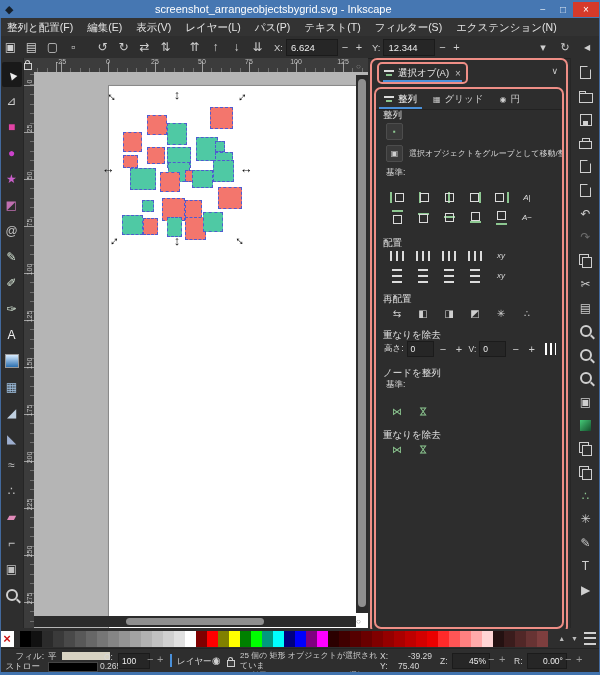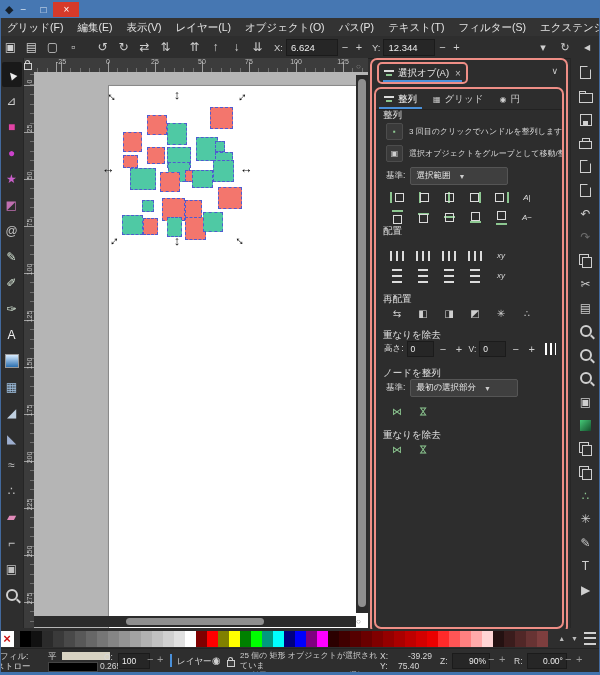--- a/index.html
+++ b/index.html
@@ -123,48 +123,48 @@
   .mi-menu::before{content:"";position:absolute;left:0;top:2.5px;width:12px;height:2px;background:#cfcfcf;}
   
   .palette{left:0;top:629px;width:600px;height:19px;background:#2e2e2e;display:flex;align-items:center;}
   .none-swatch{width:14px;height:16px;background:#fff;color:#cc1111;font-size:13px;font-weight:bold;display:inline-flex;
                align-items:center;justify-content:center;margin-right:6px;line-height:14px;}
   .swatch{width:11px;height:16px;display:inline-block;}
   .pal-nav{margin-left:auto;display:flex;align-items:center;gap:6px;padding-right:4px;}
   .pal-arrow{font-size:7px;color:#bbb;}
   
   .statusbar{left:0;top:648px;width:600px;height:24px;background:#2e2e2e;border-top:1px solid #242424;font-size:8.5px;color:#d8d8d8;}
-  .fs-label{position:absolute;width:44px;}
+  .fs-label{position:absolute;text-align:right;width:44px;}
   .fill-swatch{position:absolute;left:62px;top:3px;width:48px;height:8px;background:#d8d3c3;}
   .stroke-swatch{position:absolute;left:48px;top:13px;width:48px;height:8px;background:#000;border:1px solid #444;}
   .sb-step{font-size:11px;color:#9a9a9a;}
   .layer-ind{position:absolute;left:170px;top:5px;width:2px;height:13px;background:#4a90d9;}
   .sb-msg{position:absolute;left:240px;top:2px;width:138px;font-size:8px;line-height:10px;color:#cfcfcf;}
   .sb-box{position:absolute;height:14px;background:#262626;border:1px solid #1b1b1b;font-size:8.5px;color:#eee;display:flex;align-items:center;padding:0 3px;}
   .eye{font-size:10px;color:#cfcfcf;}
   .edgeL{left:0;top:18px;width:1px;height:654px;background:#43699c;}
   .edgeR{left:599px;top:18px;width:1px;height:654px;background:#43699c;}
   .edgeB{left:0;top:672px;width:600px;height:3px;background:#4173ae;}
 </style>
 </head>
 <body>
 
 <div class="abs titlebar">
   <span class="logo">◆</span>
+  <span class="title">screenshot_arrangeobjectsbygrid.svg - Inkscape</span>
   <span class="winbtn">−</span>
   <span class="winbtn">□</span>
   <span class="winbtn close">×</span>
 </div>
 
 <div class="abs menubar" id="menu-items">
-    <span class="menu-item">グリッド(F)</span>
+    <span class="menu-item">整列と配置(F)</span>
     <span class="menu-item">編集(E)</span>
     <span class="menu-item">表示(V)</span>
     <span class="menu-item">レイヤー(L)</span>
-    <span class="menu-item">オブジェクト(O)</span>
     <span class="menu-item">パス(P)</span>
     <span class="menu-item">テキスト(T)</span>
     <span class="menu-item">フィルター(S)</span>
     <span class="menu-item">エクステンション(N)</span>
   </div>
 
 <div class="abs toolbar">
   <span id="tb-icons" style="display:flex;">
       <span class="tb-ico">▣</span>
       <span class="tb-ico">▤</span>
@@ -290,32 +290,27 @@
         </span>
         <span class="nb-tab">
           <span style="font-size: 8px;">◉</span>
           <span>円</span>
         </span>
       </div>
 
     <span class="sec-title" style="top:20px;">整列</span>
     <div class="opt-row" style="top:34px;">
       <span class="opt-btn">▪</span>
-      <span class="opt-label">3 回目のクリックでハンドルを整列します</span>
     </div>
     <div class="opt-row" style="top:56px;">
       <span class="opt-btn" style="color:#cfcfcf;">▣</span>
       <span class="opt-label">選択オブジェクトをグループとして移動/整列します</span>
     </div>
     <div class="sel-row" style="top:78px;">
       <span class="sel-label">基準:</span>
-      <span class="selbox" style="width:86px;">
-        <span class="val">選択範囲</span>
-        <span class="car">▼</span>
-      </span>
     </div>
     <div class="icon-row" style="top:100px;" id="alignRow1">
         <span class="cell">
           <span class="ico-al">
             <span class="bar" style="left: 0px;"></span>
             <span class="box" style="left: 5px;"></span>
           </span>
         </span>
         <span class="cell">
           <span class="ico-al">
@@ -374,21 +369,21 @@
           <span class="ico-al rot90">
             <span class="bar" style="left: 13px;"></span>
             <span class="box" style="left: 1px;"></span>
           </span>
         </span>
         <span class="cell">
           <span class="ico-text">A−</span>
         </span>
       </div>
 
-    <span class="sec-title" style="top:136px;font-family:Liberation Mono, monospace;">配置</span>
+    <span class="sec-title" style="top:148px;font-family:Liberation Mono, monospace;">配置</span>
     <div class="icon-row" style="top:158px;" id="distRow1">
         <span class="cell">
           <span class="ico-dist"></span>
         </span>
         <span class="cell">
           <span class="ico-dist"></span>
         </span>
         <span class="cell">
           <span class="ico-dist"></span>
         </span>
@@ -448,24 +443,20 @@
       <span class="ro-label">V:</span>
       <span class="ro-field">0</span>
       <span class="ro-step">−</span>
       <span class="ro-step">+</span>
       <span class="mi-bars3" style="margin-left:4px;"></span>
     </div>
 
     <span class="sec-title" style="top:278px;">ノードを整列</span>
     <div class="sel-row" style="top:290px;">
       <span class="sel-label">基準:</span>
-      <span class="selbox" style="width:96px;">
-        <span class="val">最初の選択部分</span>
-        <span class="car">▼</span>
-      </span>
     </div>
     <div class="icon-row" style="top:314px;" id="nodeAlignRow">
         <span class="cell">
           <span class="ico-node">⋈</span>
         </span>
         <span class="cell">
           <span class="ico-node rot90">⋈</span>
         </span>
       </div>
 
@@ -695,21 +686,21 @@
   <span class="abs mi-lock" style="left:227px;top:11px;"></span>
   <span class="sb-msg">
     <span>25 個の 矩形 オブジェクトが選択されていま</span><br>
     <span>す 所属: レイヤー レイヤー 1. 選択オブ…</span>
   </span>
   <span class="abs" style="left:380px;top:2px;">X:</span>
   <span class="abs" style="left:398px;top:2px;width:34px;text-align:right;">-39.29</span>
   <span class="abs" style="left:380px;top:12px;">Y:</span>
   <span class="abs" style="left:398px;top:12px;width:34px;text-align:left;">75.40</span>
   <span class="abs" style="left:440px;top:7px;">Z:</span>
-  <span class="sb-box" style="left:452px;top:4px;width:30px;justify-content:flex-end;">90%</span>
+  <span class="sb-box" style="left:452px;top:4px;width:30px;justify-content:flex-end;">45%</span>
   <span class="abs sb-step" style="left:488px;top:4px;">−</span>
   <span class="abs sb-step" style="left:499px;top:4px;">+</span>
   <span class="abs" style="left:514px;top:7px;">R:</span>
   <span class="sb-box" style="left:527px;top:4px;width:32px;justify-content:flex-end;">0.00°</span>
   <span class="abs sb-step" style="left:565px;top:4px;">−</span>
   <span class="abs sb-step" style="left:576px;top:4px;">+</span>
 </div>
 
 <div class="abs edgeL"></div>
 <div class="abs edgeR"></div>

